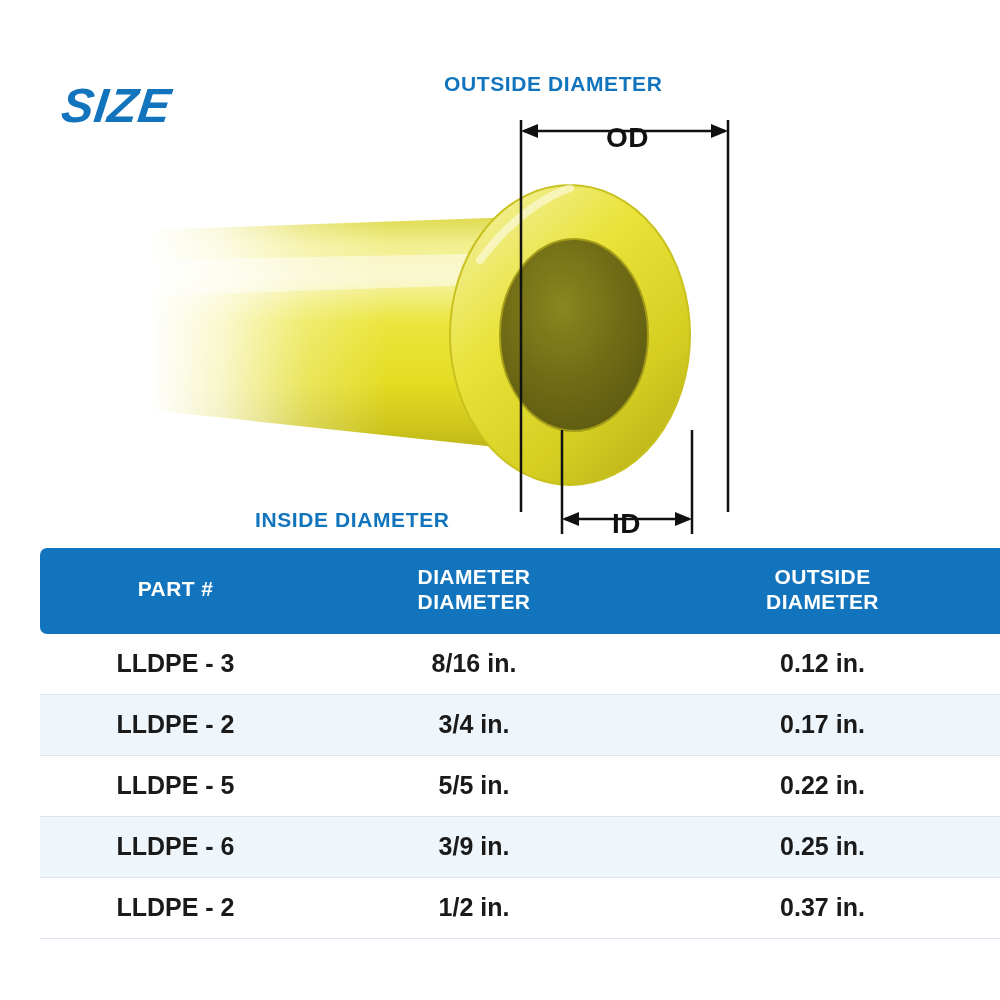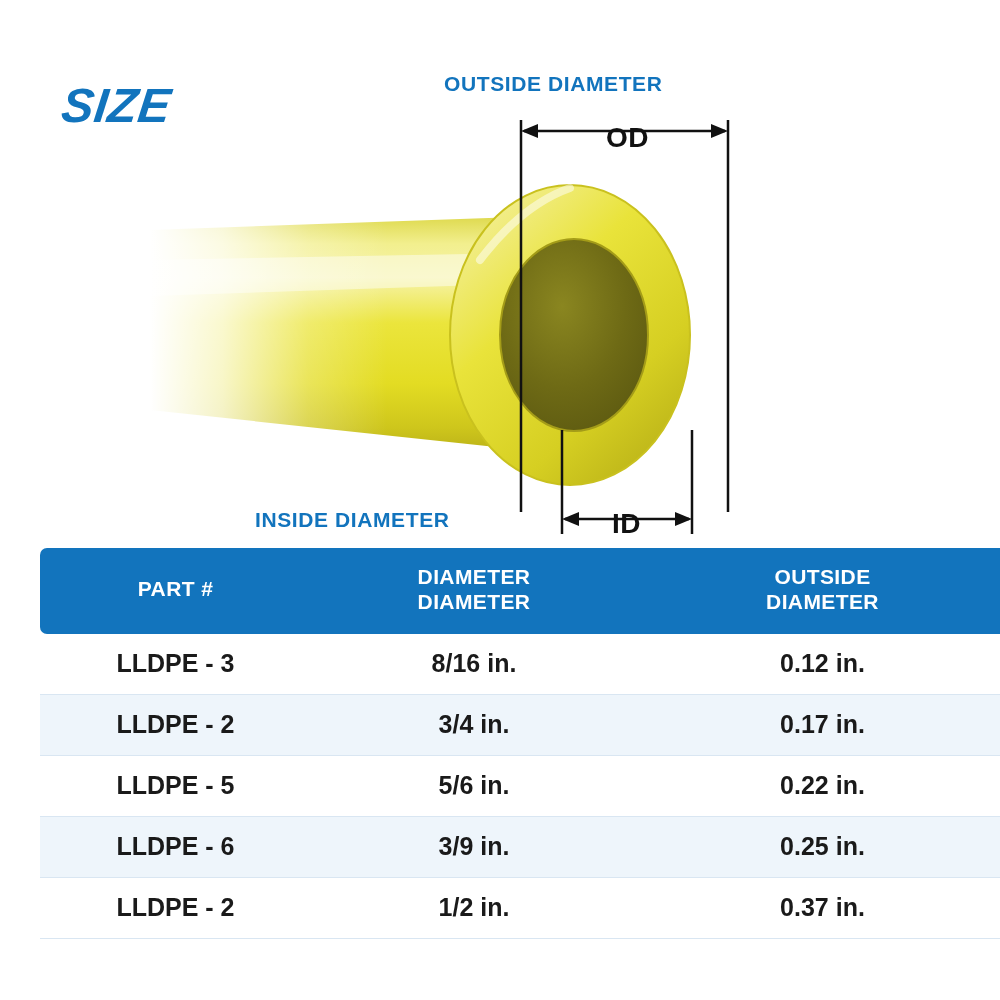--- a/index.html
+++ b/index.html
@@ -222,21 +222,21 @@
         <td>8/16 in.</td>
         <td>0.12 in.</td>
       </tr>
       <tr>
         <td>LLDPE - 2</td>
         <td>3/4 in.</td>
         <td>0.17 in.</td>
       </tr>
       <tr>
         <td>LLDPE - 5</td>
-        <td>5/6 in.</td>
+        <td>5/5 in.</td>
         <td>0.22 in.</td>
       </tr>
       <tr>
         <td>LLDPE - 6</td>
         <td>3/9 in.</td>
         <td>0.25 in.</td>
       </tr>
       <tr>
         <td>LLDPE - 2</td>
         <td>1/2 in.</td>

